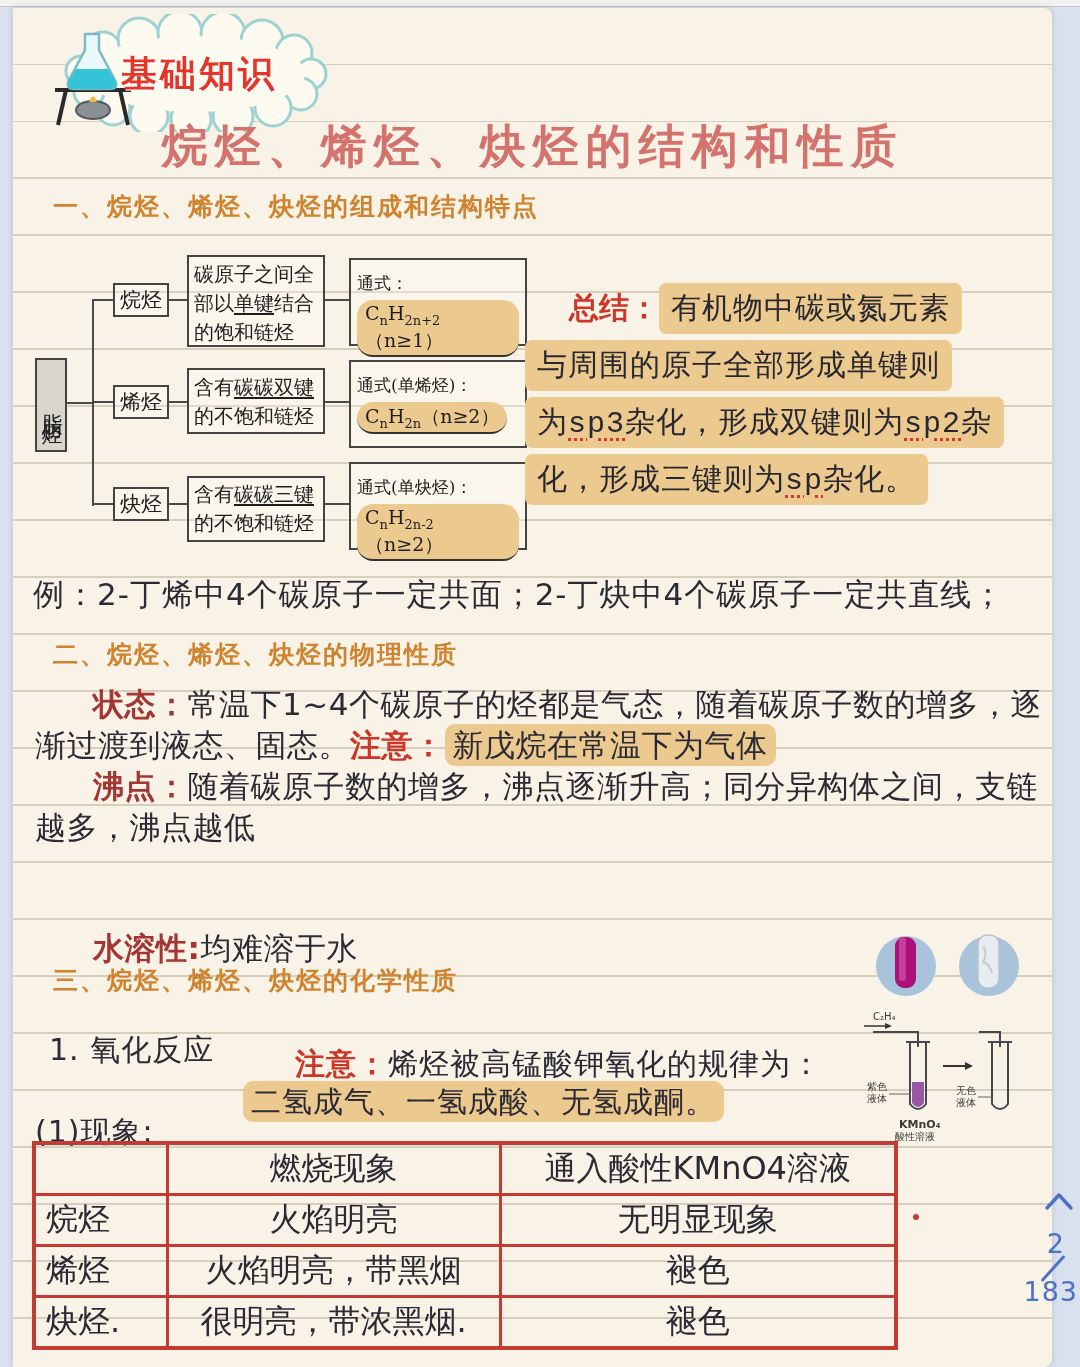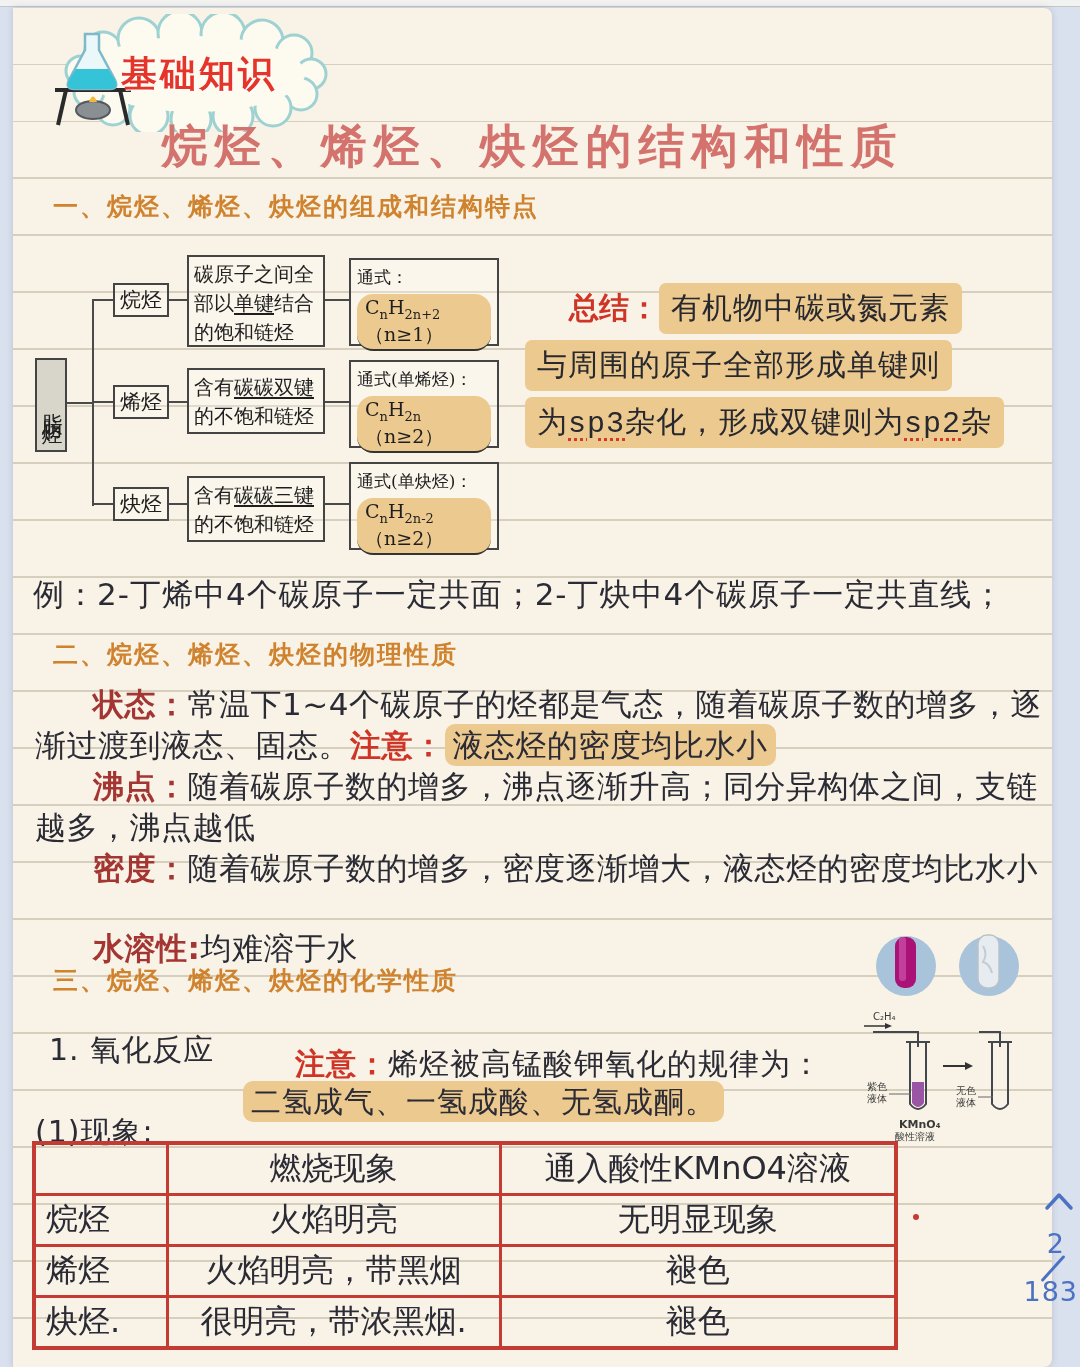--- a/index.html
+++ b/index.html
@@ -42,21 +42,21 @@
   .h2 { left:40px; top:630px; }
   .h3 { left:40px; top:956px; }
 
   
   .diagram { position:absolute; left:22px; top:242px; width:480px; height:314px; font-family:"DejaVu Serif","Liberation Serif",serif; }
   .dbox { position:absolute; border:2px solid #444; background:rgba(255,255,255,.25); color:#1e1e1e; }
   .root-box { left:0; top:108px; width:32px; height:94px; background:#d8d5cb;
     writing-mode:vertical-lr; text-align:center; font-size:21px; letter-spacing:6px; line-height:30px; }
   .lbl-box { width:56px; height:34px; font-size:21px; text-align:center; line-height:31px; left:78px; }
   .desc-box { left:152px; width:138px; font-size:20px; line-height:29px; padding:3px 5px; }
-  .for-box { left:314px; width:150px; padding:6px 6px; }
+  .for-box { left:314px; width:178px; padding:12px 6px; }
   .for-label { font-size:17px; }
   .pill { display:inline-block; margin-top:5px; background:#ecc98f; border-radius:16px; padding:2px 8px 1px 8px;
     font-size:19px; border-bottom:2px solid #333; }
   sub { font-size:13px; }
   u { text-underline-offset:3px; }
   .ln { position:absolute; background:#4a4a4a; height:2px; }
   .ln.v { width:2px; height:auto; }
 
   
   .summary { position:absolute; left:512px; top:272px; width:548px; font-size:30px;font-family:Liberation Mono, monospace; }
@@ -154,21 +154,21 @@
     <div class="dbox lbl-box" style="top:33px;">烷烃</div>
     <div class="dbox lbl-box" style="top:135px;">烯烃</div>
     <div class="dbox lbl-box" style="top:237px;">炔烃</div>
 
     <div class="dbox desc-box" style="top:5px; height:92px;">
       <span>碳原子之间全部以</span><u>单键</u><span>结合的饱和链烃</span>
     </div>
     <div class="dbox desc-box" style="top:118px; height:66px;">
       <span>含有</span><u>碳碳双键</u><span>的不饱和链烃</span>
     </div>
-    <div class="dbox desc-box" style="top:226px; height:66px;">
+    <div class="dbox desc-box" style="top:226px; height:66px;font-family:Liberation Mono, monospace;">
       <span>含有</span><u>碳碳三键</u><span>的不饱和链烃</span>
     </div>
 
     <div class="dbox for-box" style="top:8px; height:88px;">
       <div class="for-label">通式：</div>
       <span class="pill"><span>C</span><sub>n</sub><span>H</span><sub>2n+2</sub><span>（n≥1）</span></span>
     </div>
     <div class="dbox for-box" style="top:110px; height:88px;">
       <div class="for-label">通式(单烯烃)：</div>
       <span class="pill"><span>C</span><sub>n</sub><span>H</span><sub>2n</sub><span>（n≥2）</span></span>
@@ -183,34 +183,34 @@
     <div class="sum-line" style="padding-left:44px;">
       <span class="note-red">总结：</span>
       <span class="hl">有机物中碳或氮元素</span>
     </div>
     <div class="sum-line">
         <span class="hl">与周围的原子全部形成单键则</span>
       </div>
     <div class="sum-line">
         <span class="hl"><span>为</span><span class="em-red">sp3</span><span>杂化，形成双键则为</span><span class="em-red">sp2</span><span>杂</span></span>
       </div>
+    <div class="sum-line">
+        <span class="hl"><span>化，形成三键则为</span><span class="em-red">sp</span><span>杂化。</span></span>
+      </div>
   </div>
 
   <div class="line" style="left:20px; top:566px; font-size:31px;">例：2-丁烯中4个碳原子一定共面；2-丁炔中4个碳原子一定共直线；</div>
 
   <div class="h-orange h2">二、烷烃、烯烃、炔烃的物理性质</div>
 
   <p class="para" style="top:676px;">
-    <span class="rlbl">状态：</span><span>常温下1~4个碳原子的烃都是气态，随着碳原子数的增多，逐渐过渡到液态、固态。</span><span class="note-red">注意：</span><span class="hl-inline">液态烃的密度均比水小</span>
+    <span class="rlbl">状态：</span><span>常温下1~4个碳原子的烃都是气态，随着碳原子数的增多，逐渐过渡到液态、固态。</span><span class="note-red">注意：</span><span class="hl-inline">新戊烷在常温下为气体</span>
   </p>
   <p class="para" style="top:758px;">
     <span class="rlbl">沸点：</span><span>随着碳原子数的增多，沸点逐渐升高；同分异构体之间，支链越多，沸点越低</span>
-  </p>
-  <p class="para" style="top:840px;">
-    <span class="rlbl">密度：</span><span>随着碳原子数的增多，密度逐渐增大，液态烃的密度均比水小</span>
   </p>
   <p class="para" style="top:920px;">
     <span class="rlbl">水溶性:</span><span>均难溶于水</span>
   </p>
 
   <div class="h-orange h3">三、烷烃、烯烃、炔烃的化学性质</div>
 
   <div class="line" style="left:36px; top:1022px;">1. 氧化反应</div>
   <div class="line" style="left:282px; top:1036px;">
     <span class="note-red">注意：</span><span>烯烃被高锰酸钾氧化的规律为：</span>

